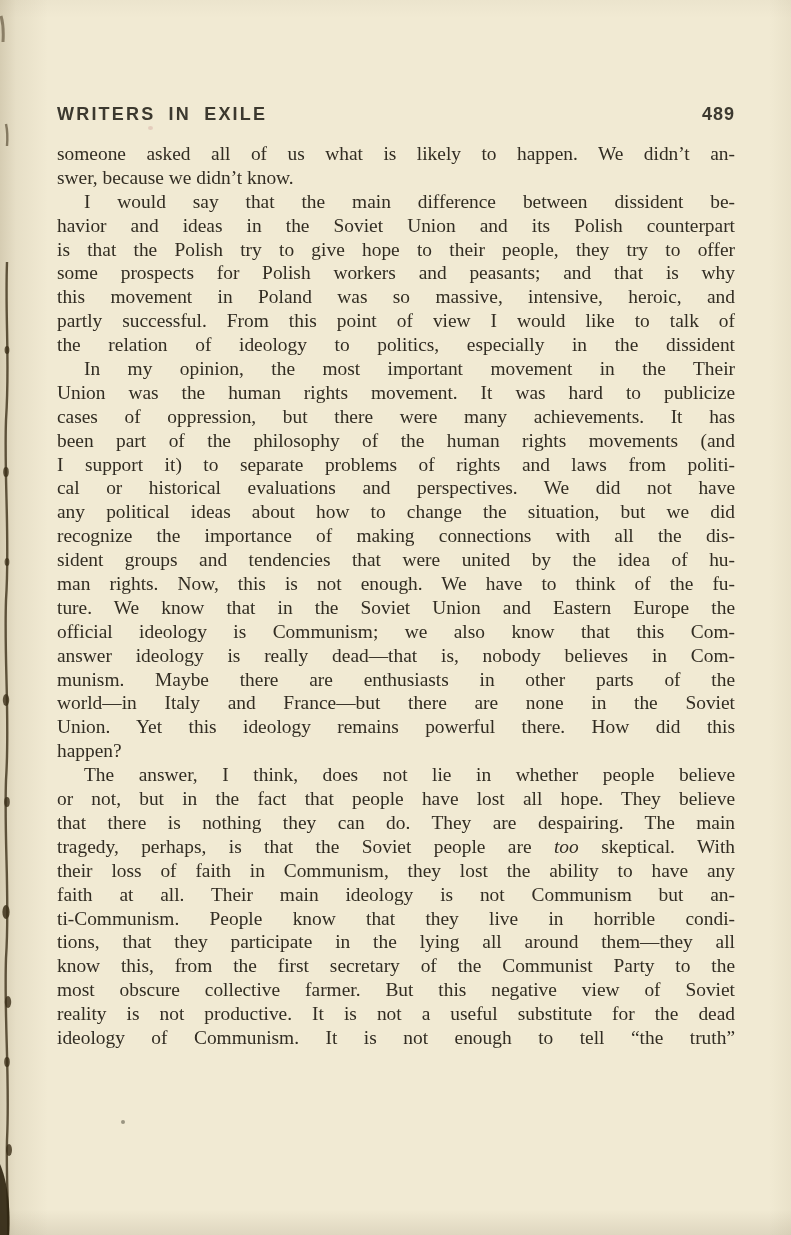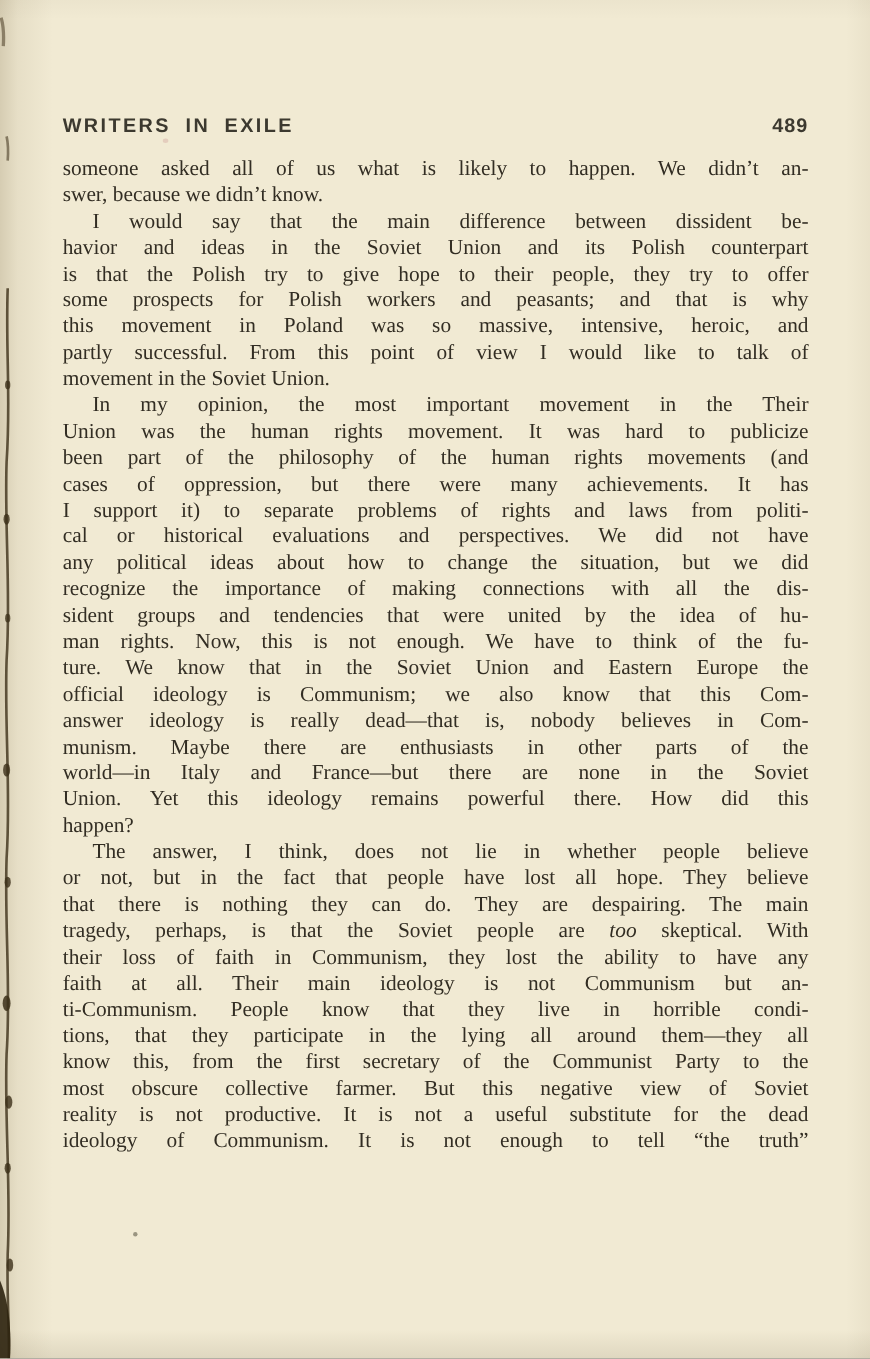--- a/index.html
+++ b/index.html
@@ -84,27 +84,27 @@
         <div class="line"><span>someone asked all of us what is likely to happen. We didn’t an-</span></div>
         <div class="line lastleft"><span>swer, because we didn’t know.</span></div>
       </div>
       <div>
         <div class="line indent"><span>I would say that the main difference between dissident be-</span></div>
         <div class="line"><span>havior and ideas in the Soviet Union and its Polish counterpart</span></div>
         <div class="line"><span>is that the Polish try to give hope to their people, they try to offer</span></div>
         <div class="line"><span>some prospects for Polish workers and peasants; and that is why</span></div>
         <div class="line"><span>this movement in Poland was so massive, intensive, heroic, and</span></div>
         <div class="line"><span>partly successful. From this point of view I would like to talk of</span></div>
-        <div class="line lastleft"><span>movement in the Soviet Union.</span></div>
+        <div class="line"><span>the relation of ideology to politics, especially in the dissident</span></div>
       </div>
       <div>
         <div class="line indent"><span>In my opinion, the most important movement in the Their</span></div>
         <div class="line"><span>Union was the human rights movement. It was hard to publicize</span></div>
+        <div class="line"><span>cases of oppression, but there were many achievements. It has</span></div>
         <div class="line"><span>been part of the philosophy of the human rights movements (and</span></div>
-        <div class="line"><span>cases of oppression, but there were many achievements. It has</span></div>
         <div class="line"><span>I support it) to separate problems of rights and laws from politi-</span></div>
         <div class="line"><span>cal or historical evaluations and perspectives. We did not have</span></div>
         <div class="line"><span>any political ideas about how to change the situation, but we did</span></div>
         <div class="line"><span>recognize the importance of making connections with all the dis-</span></div>
         <div class="line"><span>sident groups and tendencies that were united by the idea of hu-</span></div>
         <div class="line"><span>man rights. Now, this is not enough. We have to think of the fu-</span></div>
         <div class="line"><span>ture. We know that in the Soviet Union and Eastern Europe the</span></div>
         <div class="line"><span>official ideology is Communism; we also know that this Com-</span></div>
         <div class="line"><span>answer ideology is really dead—that is, nobody believes in Com-</span></div>
         <div class="line"><span>munism. Maybe there are enthusiasts in other parts of the</span></div>

